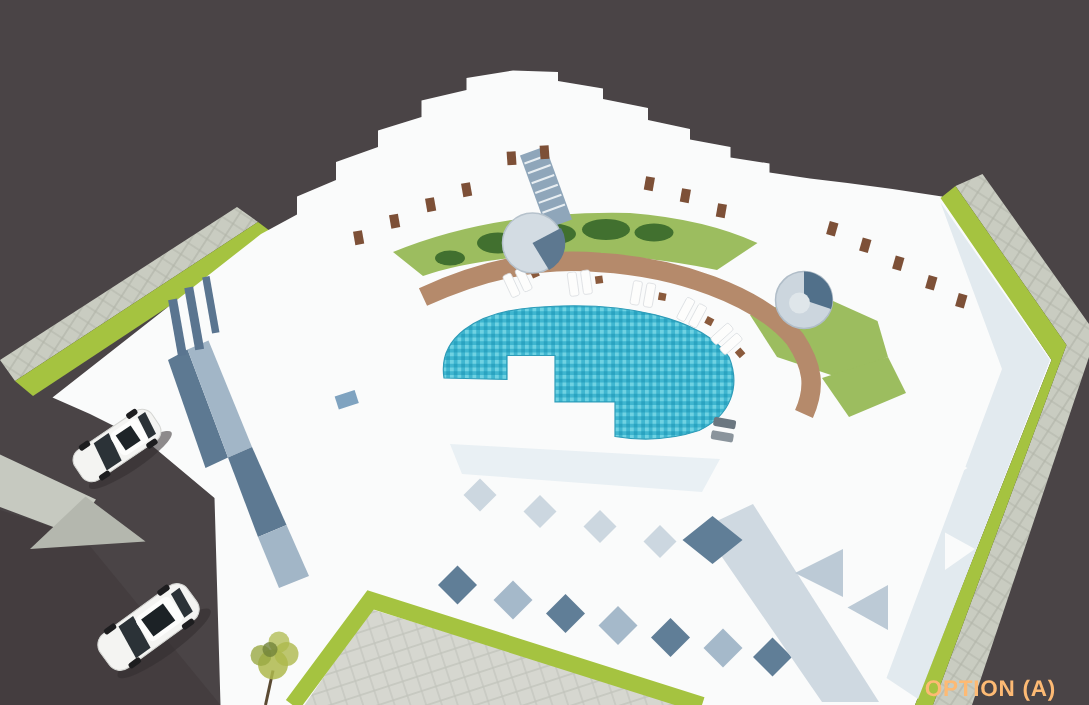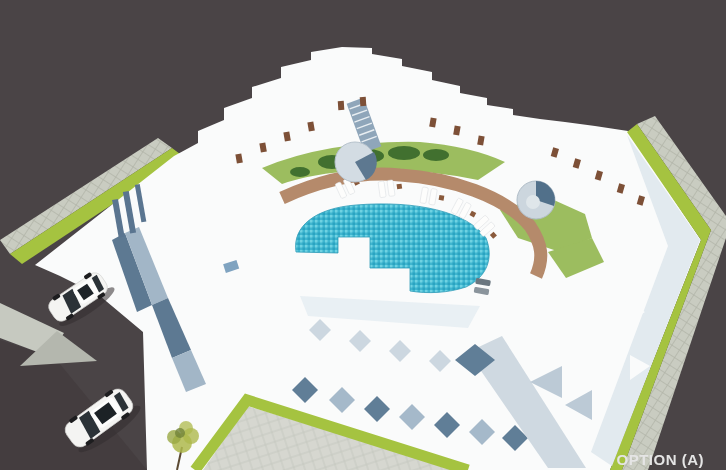--- a/index.html
+++ b/index.html
@@ -1,20 +1,20 @@
 <!DOCTYPE html>
 <html><head>
 <meta charset="utf-8">
 <style>
   html,body{margin:0;padding:0;background:#222;}
   .viewport{position:relative;width:726px;height:470px;overflow:hidden;
     font-family:"Liberation Sans",sans-serif;background:#4a4446;}
   .viewport svg{position:absolute;inset:0;display:block;}
   .option-label{position:absolute;right:22px;bottom:2px;font-size:15px;font-weight:700;
-    letter-spacing:.5px;color:#e5e5e5;font-family:"Liberation Sans",sans-serif;}
+    letter-spacing:.5px;color:#fdba74;font-family:"Liberation Sans",sans-serif;}
   .green{fill:#a5c340}
   .greenStroke{stroke:#a5c340;fill:none;stroke-width:11;stroke-linejoin:miter}
   .lawn{fill:#9cbd5f}
   .hedge{fill:#41702f}
   .door{fill:#7d5037}
   .facetD{fill:#5d7992}
   .facetL{fill:#a2b6c7}
   .diamD{fill:#607e97}
   .diamL{fill:#a5b9ca}
   .diamXL{fill:#ccd7e0}

